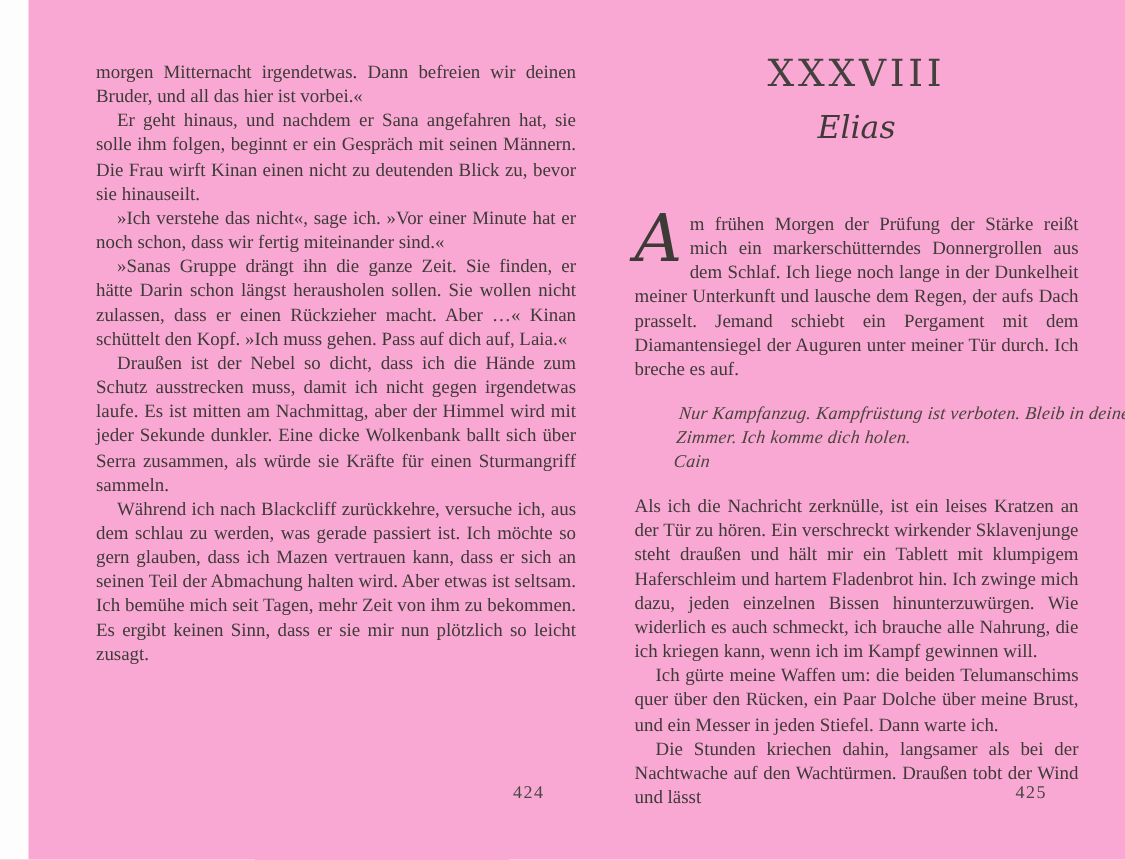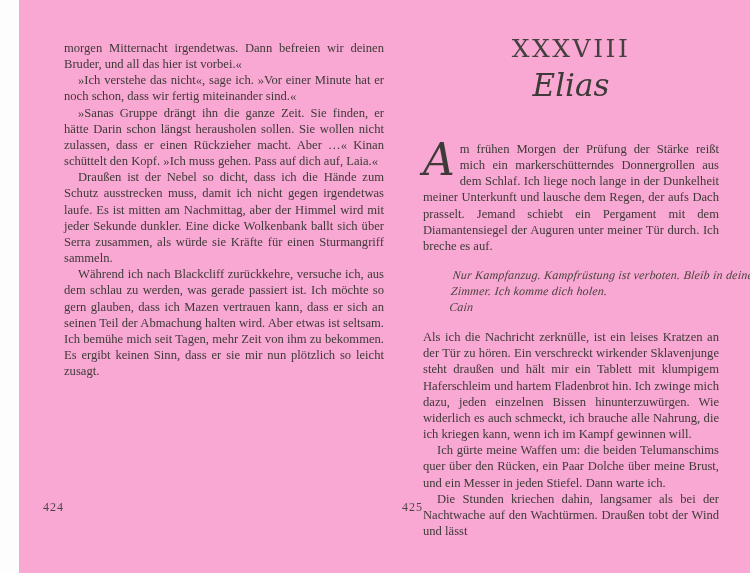--- a/index.html
+++ b/index.html
@@ -21,21 +21,21 @@
   .chapnum{
     text-align:center;
     font-family:"DejaVu Serif","Liberation Serif",serif;
     font-size:25px;letter-spacing:2.5px;color:#44403d;
     line-height:30px;
   }
   .chaptitle{
     text-align:center;
     font-family:"DejaVu Serif","Liberation Serif",serif;
     font-style:italic;
-    font-size:31px;color:#3e3a37;
+    font-size:21px;color:#3e3a37;
     line-height:38px;margin-top:2px;
   }
   .page.right .body{margin-top:37px;}
 
   .dropcap{
     float:left;
     font-family:"DejaVu Serif","Liberation Serif",serif;
     font-style:italic;
     font-size:44px;line-height:33px;
     padding:2px 5px 0 0;
@@ -47,34 +47,35 @@
     font-style:italic;
     font-size:12px;line-height:16px;
     color:#4a443c;
     letter-spacing:.2px;
     transform:skewX(-6deg);
     transform-origin:left center;
   }
   .note .note-line{white-space:nowrap;}
 
   .pagenum{
-    position:absolute;top:500px;left:0;width:100%;
-    text-align:left;
+    position:absolute;top:521px;left:0;width:100%;
+    text-align:right;
     font-size:12px;letter-spacing:1px;color:#4a4644;
     transform:translateX(-21px);
   }
 </style>
 </head>
 <body>
 
 <div class="spread">
 
   <section class="page left">
     <div class="body" id="left-body">
         <p class="para">morgen Mitternacht irgendetwas. Dann befreien wir deinen Bruder, und all das hier ist vorbei.«</p>
+        <p class="para indent">Er geht hinaus, und nachdem er Sana angefahren hat, sie solle ihm folgen, beginnt er ein Gespräch mit seinen Männern. Die Frau wirft Kinan einen nicht zu deutenden Blick zu, bevor sie hinauseilt.</p>
         <p class="para indent">»Ich verstehe das nicht«, sage ich. »Vor einer Minute hat er noch schon, dass wir fertig miteinander sind.«</p>
         <p class="para indent">»Sanas Gruppe drängt ihn die ganze Zeit. Sie finden, er hätte Darin schon längst herausholen sollen. Sie wollen nicht zulassen, dass er einen Rückzieher macht. Aber …« Kinan schüttelt den Kopf. »Ich muss gehen. Pass auf dich auf, Laia.«</p>
         <p class="para indent">Draußen ist der Nebel so dicht, dass ich die Hände zum Schutz ausstrecken muss, damit ich nicht gegen irgendetwas laufe. Es ist mitten am Nachmittag, aber der Himmel wird mit jeder Sekunde dunkler. Eine dicke Wolkenbank ballt sich über Serra zusammen, als würde sie Kräfte für einen Sturmangriff sammeln.</p>
         <p class="para indent">Während ich nach Blackcliff zurückkehre, versuche ich, aus dem schlau zu werden, was gerade passiert ist. Ich möchte so gern glauben, dass ich Mazen vertrauen kann, dass er sich an seinen Teil der Abmachung halten wird. Aber etwas ist seltsam. Ich bemühe mich seit Tagen, mehr Zeit von ihm zu bekommen. Es ergibt keinen Sinn, dass er sie mir nun plötzlich so leicht zusagt.</p>
       </div>
     <div class="pagenum">424</div>
   </section>
 
   <section class="page right">
     <div class="chapnum">XXXVIII</div>

